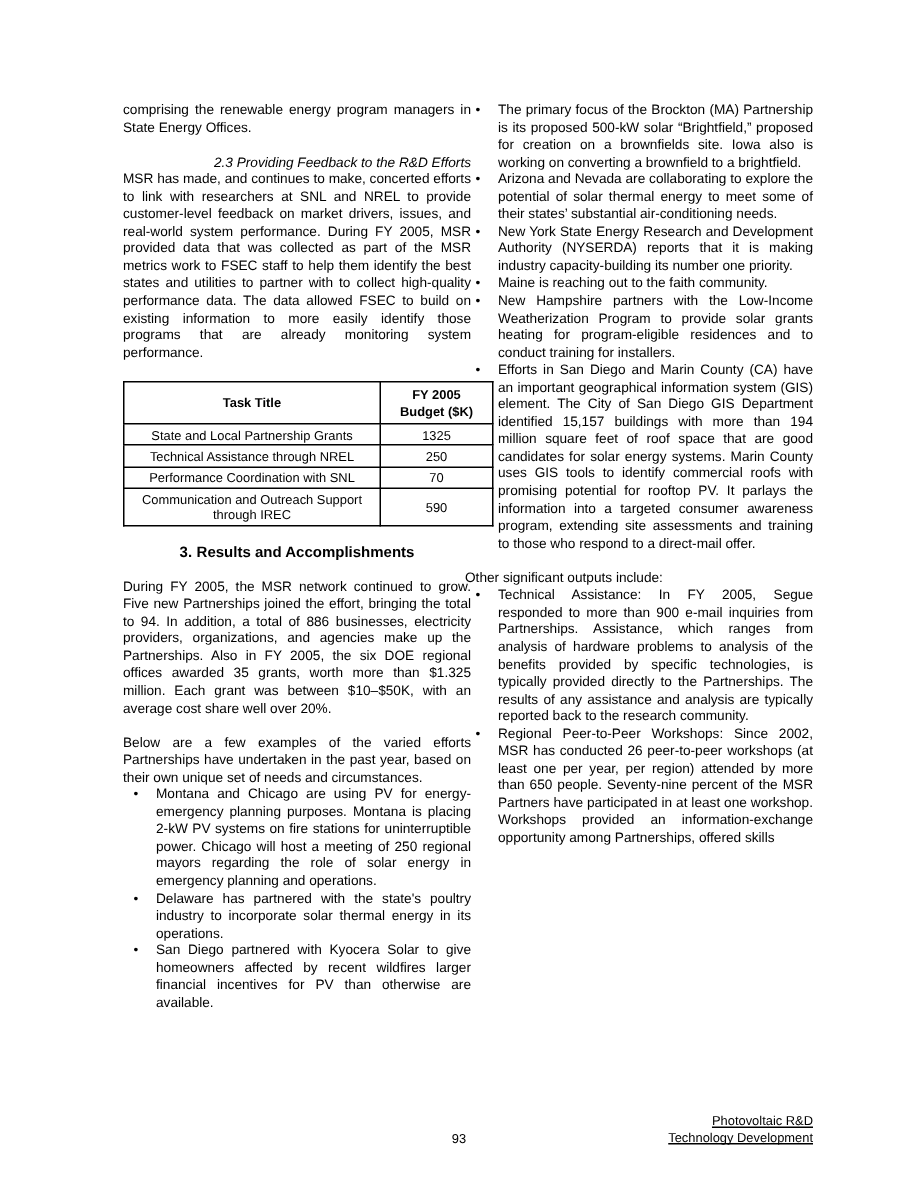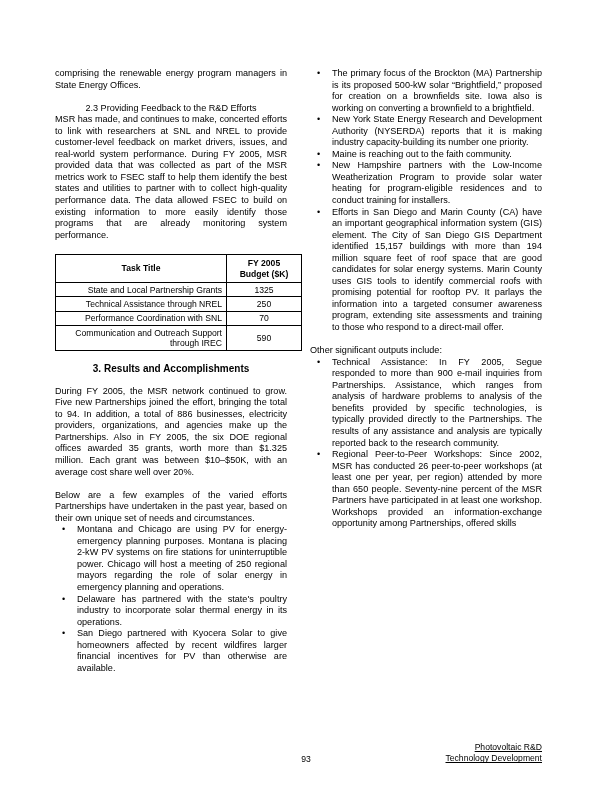--- a/index.html
+++ b/index.html
@@ -25,36 +25,37 @@
   
   .col {
     position: absolute;
     top: 68px;
     width: 232px;
     font-size: 9.1px;
     line-height: 11.55px;
     text-align: justify;
     text-justify: inter-word;
   }
-  .col-left  { left: 55px; }
+  .col-left  { left: 82px; }
   .col-right { left: 310px; }
 
   p {
     margin: 0;
   }
   p.body {
     text-align: justify;
     text-align-last: left;
   }
   p.gap-before { margin-top: 11.55px; }
 
   .h-italic {
+    font-style: italic;
     font-size: 9.1px;
     line-height: 11.55px;
-    text-align: center;
+    text-align: right;
     margin: 0;
   }
   .h-bold {
     font-weight: bold;
     font-size: 10px;
     line-height: 11.55px;
     text-align: center;
     margin: 0;
   }
   .h-bold .num { margin-right: 3px; }
@@ -98,21 +99,21 @@
   }
   table.budget th {
     font-weight: bold;
     text-align: center;
     padding-top: 3px;
     padding-bottom: 3px;
   }
   table.budget .c-task { width: 162px; text-align: left; }
   table.budget .c-val  { width: 66px;  text-align: center; }
   table.budget th.c-task { text-align: center; }
-  table.budget td.c-task { text-align: right; }
+  table.budget td.c-task { text-align: center; }
   table.budget tr.tall td { height: 19px; }
 
   
   .footer {
     position: absolute;
     left: 0;
     right: 0;
     bottom: 0;
     height: 60px;
   }
@@ -190,23 +191,24 @@
       <li>Montana and Chicago are using PV for energy-emergency planning purposes.  Montana is placing 2-kW PV systems on fire stations for uninterruptible power.  Chicago will host a meeting of 250 regional mayors regarding the role of solar energy in emergency planning and operations.</li>
       <li>Delaware has partnered with the state's poultry industry to incorporate solar thermal energy in its operations.</li>
       <li>San Diego partnered with Kyocera Solar to give homeowners affected by recent wildfires larger financial incentives for PV than otherwise are available.</li>
     </ul>
   </div>
 
   <div class="col col-right">
 
     <ul class="bullets">
       <li>The primary focus of the Brockton (MA) Partnership is its proposed 500-kW solar “Brightfield,” proposed for creation on a brownfields site.   Iowa also is working on converting a brownfield to a brightfield.</li>
+      <li>Arizona and Nevada are collaborating to explore the potential of solar thermal energy to meet some of their states’ substantial air-conditioning needs.</li>
       <li>New York State Energy Research and Development Authority (NYSERDA) reports that it is making industry capacity-building its number one priority.</li>
       <li>Maine is reaching out to the faith community.</li>
-      <li>New Hampshire partners with the Low-Income Weatherization Program to provide solar water heating for program-eligible residences and to conduct training for installers.</li>
+      <li>New Hampshire partners with the Low-Income Weatherization Program to provide solar grants heating for program-eligible residences and to conduct training for installers.</li>
       <li>Efforts in San Diego and Marin County (CA) have an important geographical information system (GIS) element. The City of San Diego GIS Department identified 15,157 buildings with more than 194 million square feet of roof space that are good candidates for solar energy systems. Marin County uses GIS tools to identify commercial roofs with promising potential for rooftop PV.  It parlays the information into a targeted consumer awareness program, extending site assessments and training to those who respond to a direct-mail offer.</li>
     </ul>
 
     <p class="body gap-before">Other significant outputs include:</p>
 
     <ul class="bullets">
       <li>Technical Assistance:  In FY 2005, Segue responded to more than 900 e-mail inquiries from Partnerships.  Assistance, which ranges from analysis of hardware problems to analysis of the benefits provided by specific technologies, is typically provided directly to the Partnerships.  The results of any assistance and analysis are typically reported back to the research community.</li>
       <li>Regional Peer-to-Peer Workshops:  Since 2002, MSR has conducted 26 peer-to-peer workshops (at least one per year, per region) attended by more than 650 people.  Seventy-nine percent of the MSR Partners have participated in at least one workshop.  Workshops provided an information-exchange opportunity among Partnerships, offered skills</li>
     </ul>
   </div>

